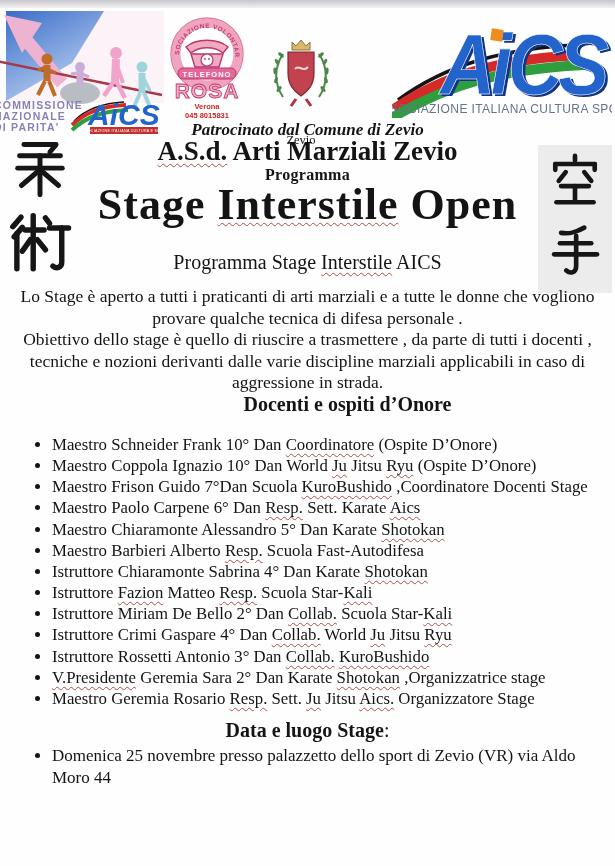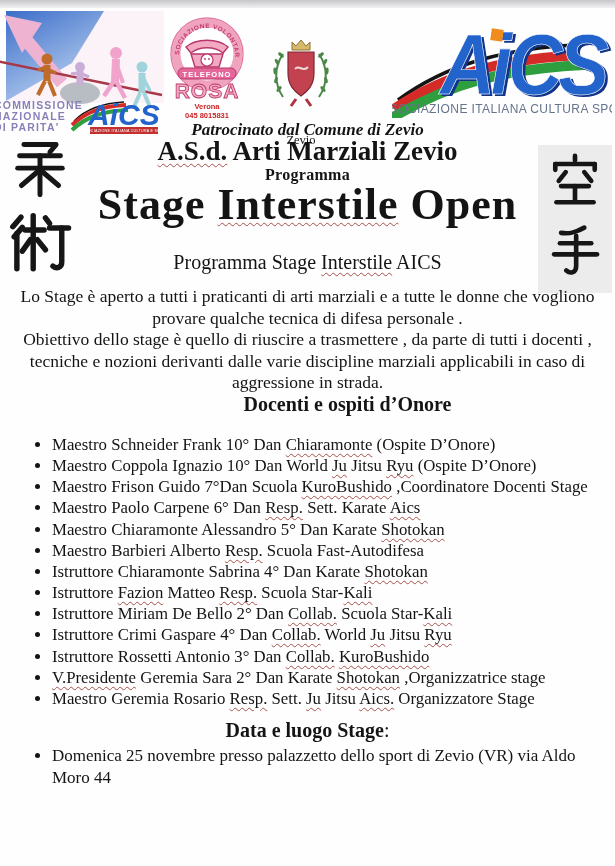--- a/index.html
+++ b/index.html
@@ -220,21 +220,21 @@
   <div class="abs ctr intro">
       <div>Lo Stage è aperto a tutti i praticanti di arti marziali e a tutte le donne che vogliono</div>
       <div>provare qualche tecnica di difesa personale .</div>
       <div>Obiettivo dello stage è quello di riuscire a trasmettere , da parte di tutti i docenti ,</div>
       <div>tecniche e nozioni derivanti dalle varie discipline marziali applicabili in caso di</div>
       <div>aggressione in strada.</div>
     </div>
 
   <div class="abs ctr h-docenti">Docenti e ospiti d’Onore</div>
   <ul class="abs blist docenti-list">
-      <li><span>Maestro Schneider Frank 10° Dan </span><span class="wavy">Chiaramonte</span><span> (Ospite D’Onore)</span></li>
+      <li><span>Maestro Schneider Frank 10° Dan </span><span class="wavy">Coordinatore</span><span> (Ospite D’Onore)</span></li>
       <li><span>Maestro Coppola Ignazio 10° Dan World </span><span class="wavy">Ju</span><span> Jitsu </span><span class="wavy">Ryu</span><span> (Ospite D’Onore)</span></li>
       <li><span>Maestro Frison Guido 7°Dan Scuola </span><span class="wavy">KuroBushido</span><span> ,Coordinatore Docenti Stage</span></li>
       <li><span>Maestro Paolo Carpene 6° Dan </span><span class="wavy">Resp.</span><span> Sett. Karate  </span><span class="wavy">Aics</span></li>
       <li><span>Maestro Chiaramonte Alessandro 5° Dan Karate </span><span class="wavy">Shotokan</span></li>
       <li><span>Maestro Barbieri Alberto </span><span class="wavy">Resp.</span><span> Scuola Fast-Autodifesa</span></li>
       <li><span>Istruttore Chiaramonte Sabrina 4° Dan Karate </span><span class="wavy">Shotokan</span></li>
       <li><span>Istruttore </span><span class="wavy">Fazion</span><span> Matteo </span><span class="wavy">Resp.</span><span> Scuola Star-</span><span class="wavy">Kali</span></li>
       <li><span>Istruttore Miriam De Bello 2° Dan </span><span class="wavy">Collab.</span><span> Scuola Star-</span><span class="wavy">Kali</span></li>
       <li><span>Istruttore Crimi Gaspare 4° Dan </span><span class="wavy">Collab.</span><span> World </span><span class="wavy">Ju</span><span> Jitsu </span><span class="wavy">Ryu</span></li>
       <li><span>Istruttore Rossetti Antonio 3° Dan </span><span class="wavy">Collab.</span><span> </span><span class="wavy">KuroBushido</span></li>

